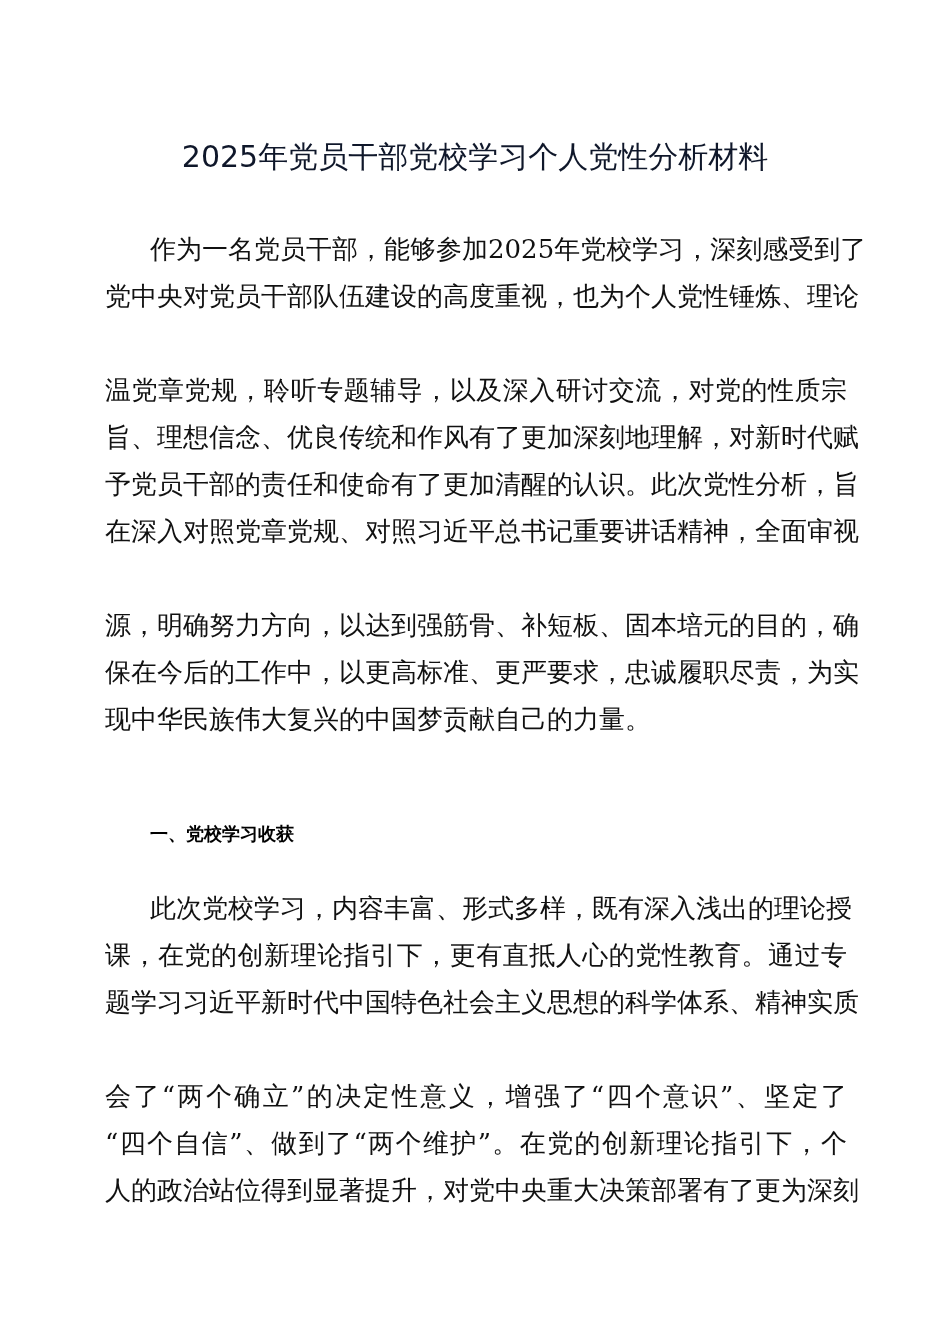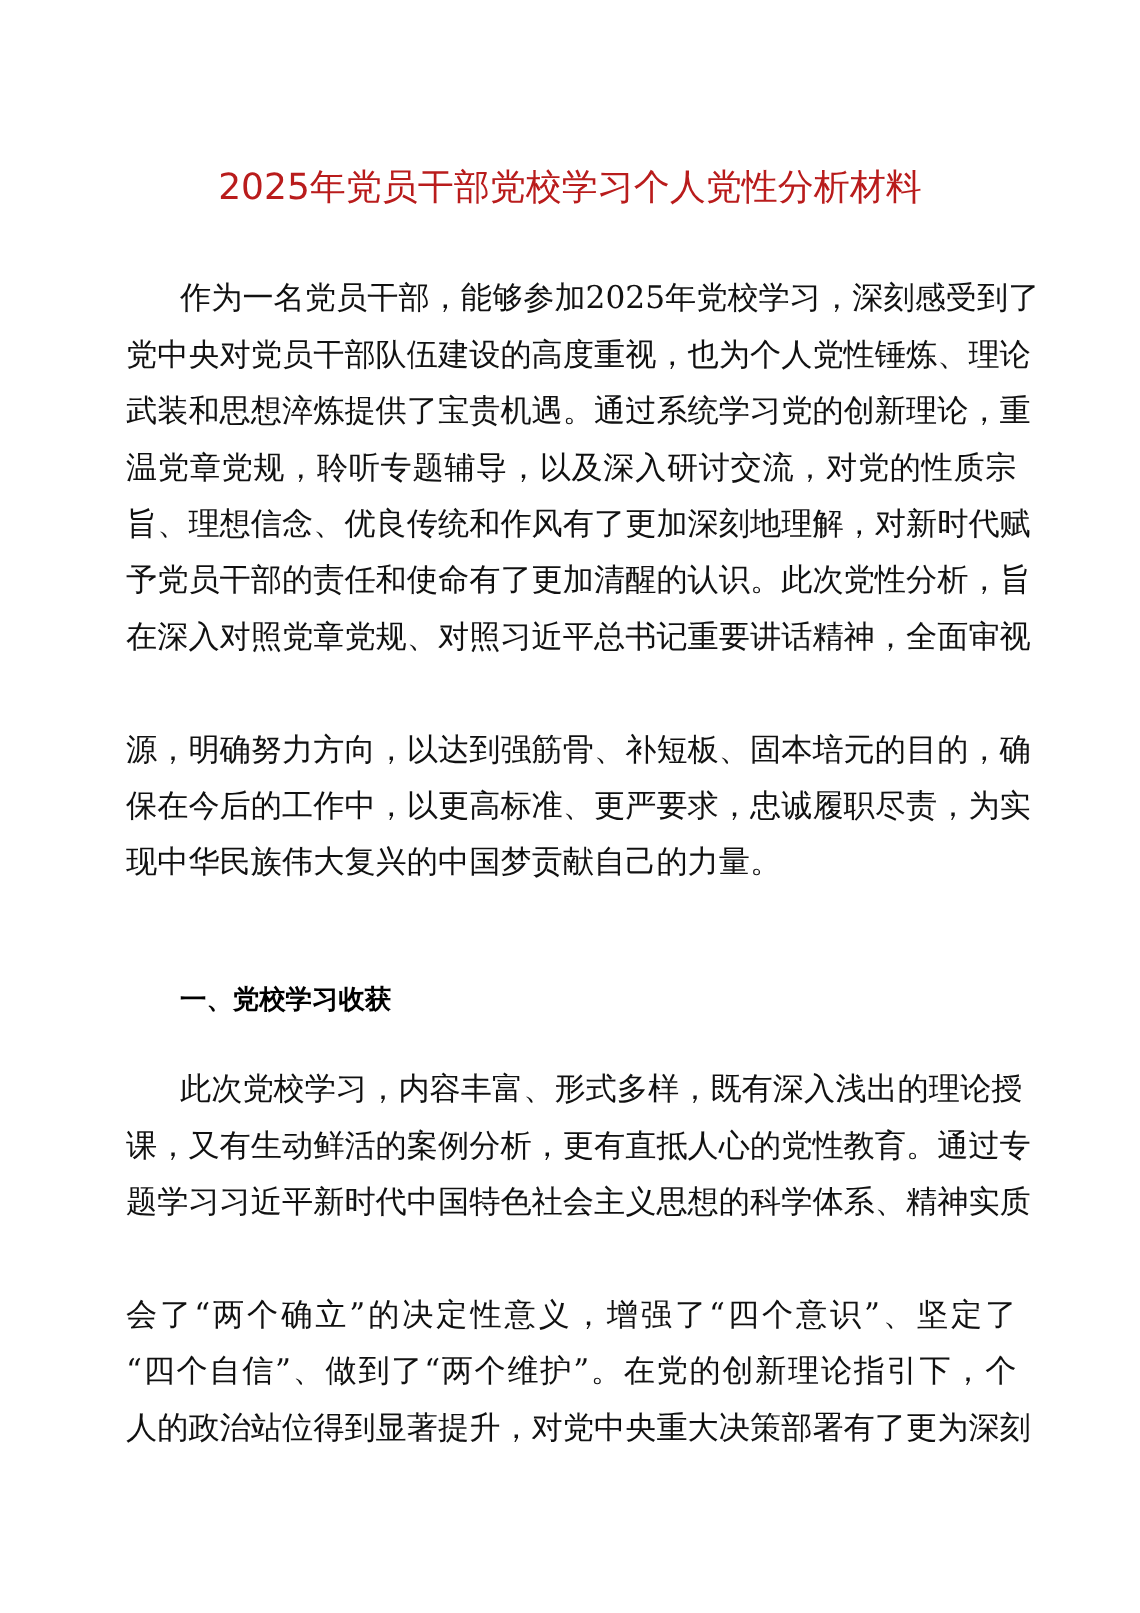--- a/index.html
+++ b/index.html
@@ -1,54 +1,53 @@
 <!DOCTYPE html>
 <html><head>
 <meta charset="utf-8">
 <style>
   html, body { margin: 0; padding: 0; background: #ffffff; }
   body { width: 950px; height: 1344px; position: relative; overflow: hidden; }
   .page { position: absolute; left: 0; top: 0; width: 950px; height: 1344px; background: #fff; }
   .title {
     position: absolute; left: 0; top: 136px; width: 950px; text-align: center;
     font-family: "DejaVu Sans", "Liberation Sans", sans-serif;
-    font-size: 30px; color: #b91c1c; letter-spacing: 0px; line-height: 42px;
+    font-size: 30px; color: #0f172a; letter-spacing: 0px; line-height: 42px;
   }
   .line {
     position: absolute; left: 105px; width: 742px; height: 47px; line-height: 47px;
     font-family: "DejaVu Serif", "Liberation Serif", serif;
     font-size: 26px; color: #111; white-space: nowrap;
     text-align: justify; text-align-last: justify;
   }
   .line.indent { left: 150px; width: 697px; }
   .line.last { text-align-last: left; }
   .heading {
     position: absolute; left: 150px; height: 47px; line-height: 47px;
     font-family: "DejaVu Sans", "Liberation Sans", sans-serif;
-    font-weight: bold; font-size: 22px; color: #000; white-space: nowrap;
+    font-weight: bold; font-size: 18px; color: #000; white-space: nowrap;
   }
 </style>
 </head>
 <body>
 
 <div class="page">
   <div class="title">2025年党员干部党校学习个人党性分析材料</div>
 
   <div class="line indent" style="top:226px">作为一名党员干部，能够参加2025年党校学习，深刻感受到了</div>
   <div class="line" style="top:273px">党中央对党员干部队伍建设的高度重视，也为个人党性锤炼、理论</div>
-  <div class="line" style="top:320px">武装和思想淬炼提供了宝贵机遇。通过系统学习党的创新理论，重</div>
   <div class="line" style="top:367px">温党章党规，聆听专题辅导，以及深入研讨交流，对党的性质宗</div>
   <div class="line" style="top:414px">旨、理想信念、优良传统和作风有了更加深刻地理解，对新时代赋</div>
   <div class="line" style="top:461px">予党员干部的责任和使命有了更加清醒的认识。此次党性分析，旨</div>
   <div class="line" style="top:508px">在深入对照党章党规、对照习近平总书记重要讲话精神，全面审视</div>
   <div class="line" style="top:602px">源，明确努力方向，以达到强筋骨、补短板、固本培元的目的，确</div>
   <div class="line last" style="top:696px">现中华民族伟大复兴的中国梦贡献自己的力量。</div>
   <div class="line" style="top:649px">保在今后的工作中，以更高标准、更严要求，忠诚履职尽责，为实</div>
 
   <div class="heading" style="top:810px">一、党校学习收获</div>
 
   <div class="line indent" style="top:885px">此次党校学习，内容丰富、形式多样，既有深入浅出的理论授</div>
-  <div class="line" style="top:932px">课，又有生动鲜活的案例分析，更有直抵人心的党性教育。通过专</div>
+  <div class="line" style="top:932px">课，在党的创新理论指引下，更有直抵人心的党性教育。通过专</div>
   <div class="line" style="top:979px">题学习习近平新时代中国特色社会主义思想的科学体系、精神实质</div>
   <div class="line" style="top:1073px">会了“两个确立”的决定性意义，增强了“四个意识”、坚定了</div>
   <div class="line" style="top:1120px">“四个自信”、做到了“两个维护”。在党的创新理论指引下，个</div>
   <div class="line" style="top:1167px">人的政治站位得到显著提升，对党中央重大决策部署有了更为深刻</div>
 </div>
 
 </body></html>

